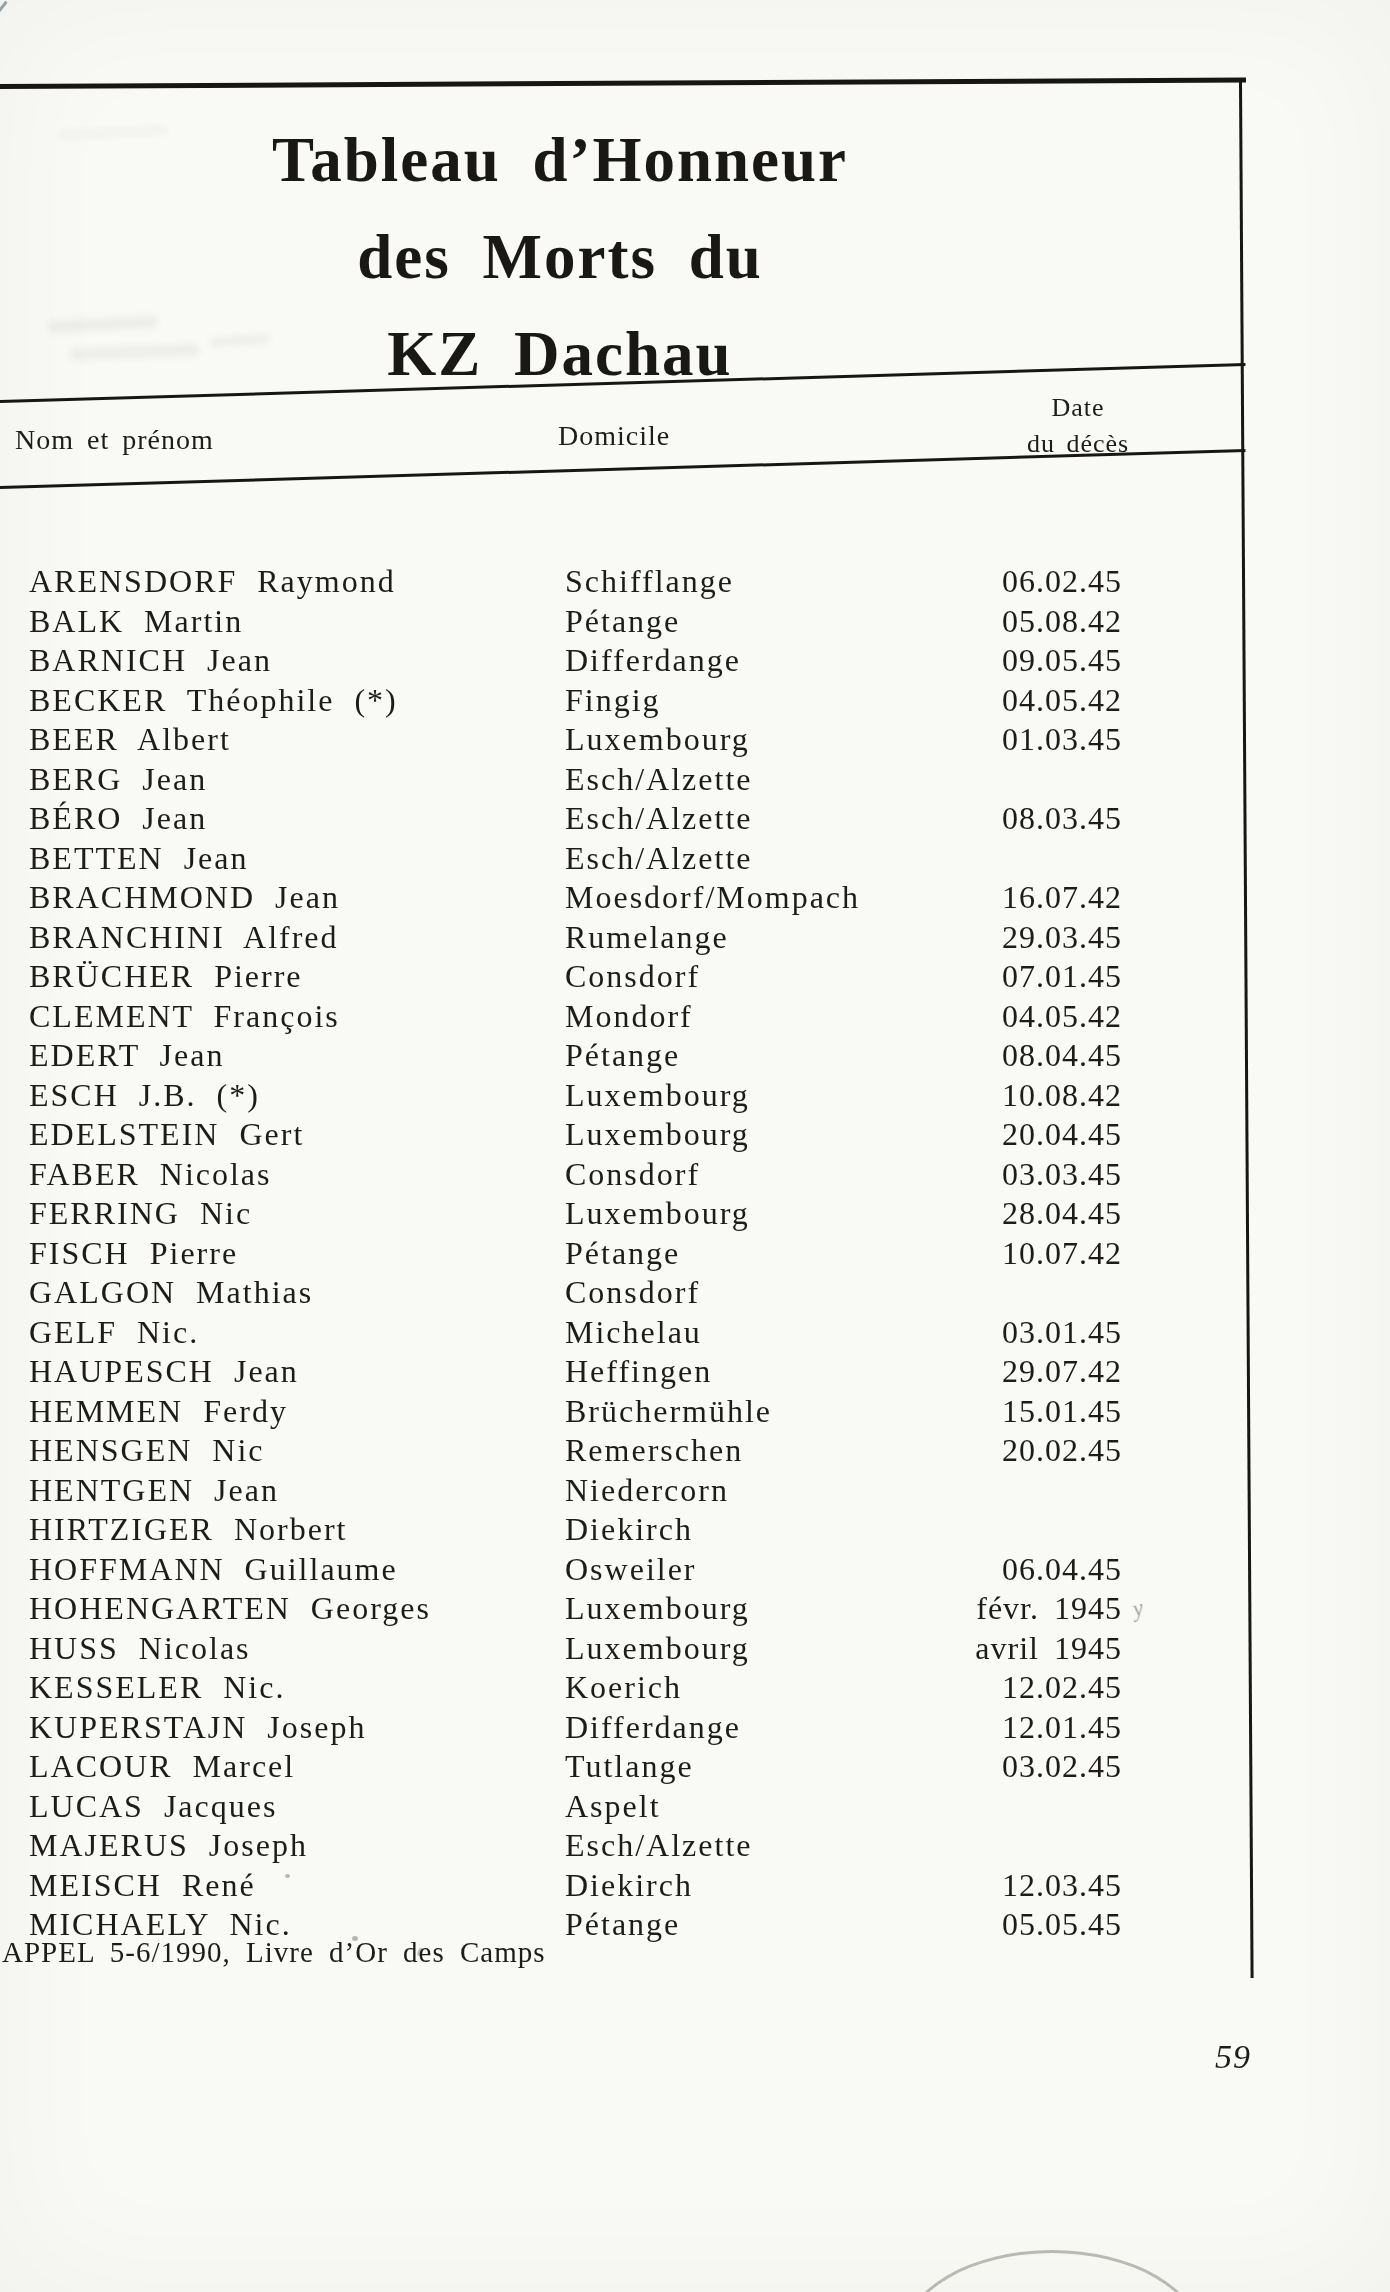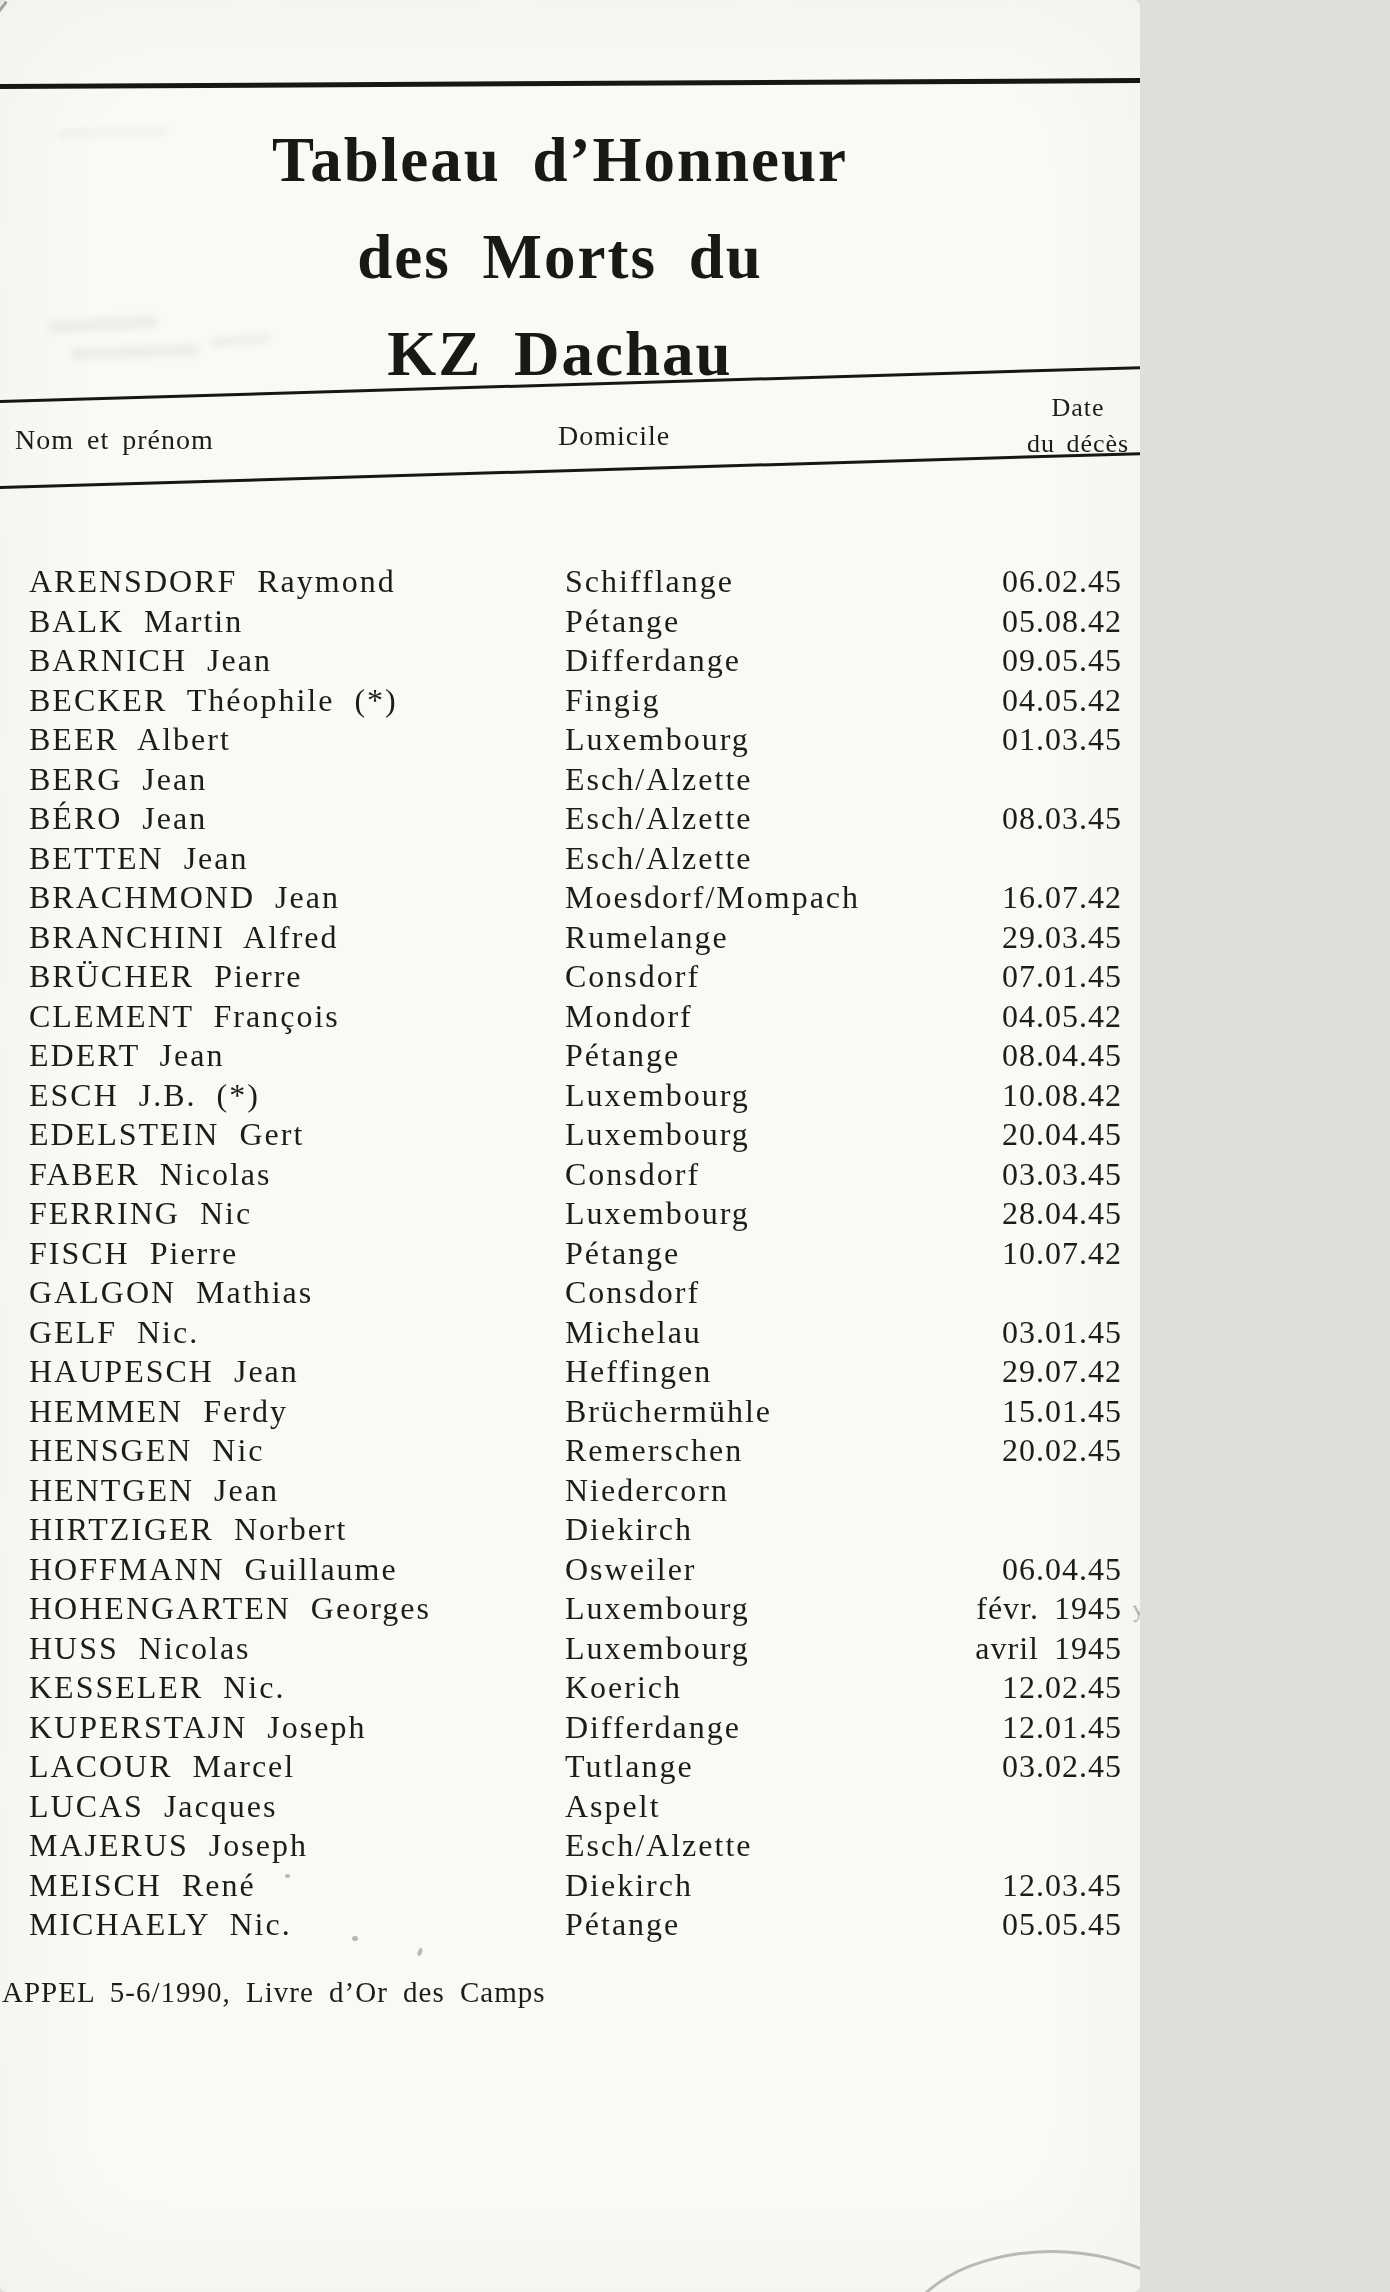--- a/index.html
+++ b/index.html
@@ -1,24 +1,23 @@
 <!DOCTYPE html>
 <html><head>
 <meta charset="utf-8">
 <style>
   html,body{margin:0;padding:0;background:#dededb;}
   .page{
     position:relative;
-    width:1140px;height:2292px;
+    width:1390px;height:2292px;
     background:#f9f9f6;
     overflow:hidden;
     font-family:"Liberation Serif","DejaVu Serif",serif;
     color:#1d1c1a;
     box-shadow:inset 0 0 140px rgba(0,0,0,0.035);
-    border-radius:7px;
   }
   .rule{position:absolute;background:#171614;}
   .rule-top{left:0;top:84px;width:1246px;height:5px;transform:rotate(-0.3deg);transform-origin:left center;}
   .rule-title{left:0;top:400px;width:1246px;height:3px;transform:rotate(-1.7deg);transform-origin:left center;}
   .rule-header{left:0;top:486px;width:1246px;height:3px;transform:rotate(-1.7deg);transform-origin:left center;}
   .rule-right{left:1239px;top:82px;width:3px;height:1896px;transform:rotate(-0.35deg);transform-origin:center top;}
 
   .title-block{
     position:absolute;left:0;top:112px;width:1120px;
     text-align:center;
@@ -32,21 +31,21 @@
   .h-dom{position:absolute;left:558px;top:420px;font-size:28px;letter-spacing:1px;white-space:nowrap;}
   .h-date{position:absolute;left:998px;top:390px;width:160px;text-align:center;font-size:26px;line-height:36px;letter-spacing:1px;word-spacing:4px;}
 
   .rows{position:absolute;left:0;top:562px;width:1246px;}
   .row{position:relative;height:39.5px;}
   .cell{position:absolute;top:0;line-height:39.5px;font-size:32px;white-space:nowrap;}
   .c-name{left:29px;letter-spacing:2px;word-spacing:10px;}
   .c-dom{left:565px;letter-spacing:2px;}
   .c-date{right:124px;letter-spacing:1px;word-spacing:6px;text-align:right;}
 
-  .footer-src{position:absolute;left:2px;top:1976px;font-size:29px;letter-spacing:1px;word-spacing:7px;white-space:nowrap;}
+  .footer-src{position:absolute;left:2px;top:1936px;font-size:29px;letter-spacing:1px;word-spacing:7px;white-space:nowrap;}
   .page-num{position:absolute;left:1215px;top:2038px;font-size:34px;font-style:italic;letter-spacing:1px;}
 
   
   .ghost{position:absolute;background:rgba(40,40,38,0.055);filter:blur(3px);border-radius:6px;}
   .g1{left:48px;top:318px;width:110px;height:13px;transform:rotate(-3deg);}
   .g2{left:70px;top:346px;width:130px;height:12px;transform:rotate(-2deg);}
   .g3{left:210px;top:336px;width:60px;height:9px;transform:rotate(-4deg);}
   .g4{left:58px;top:128px;width:110px;height:9px;opacity:.6;transform:rotate(-2deg);}
   .pen-mark{position:absolute;color:#9fa8a6;}
   .mark-hoffmann{left:1133px;top:1596px;font-size:23px;font-style:italic;transform:rotate(-14deg);filter:blur(.3px);}

